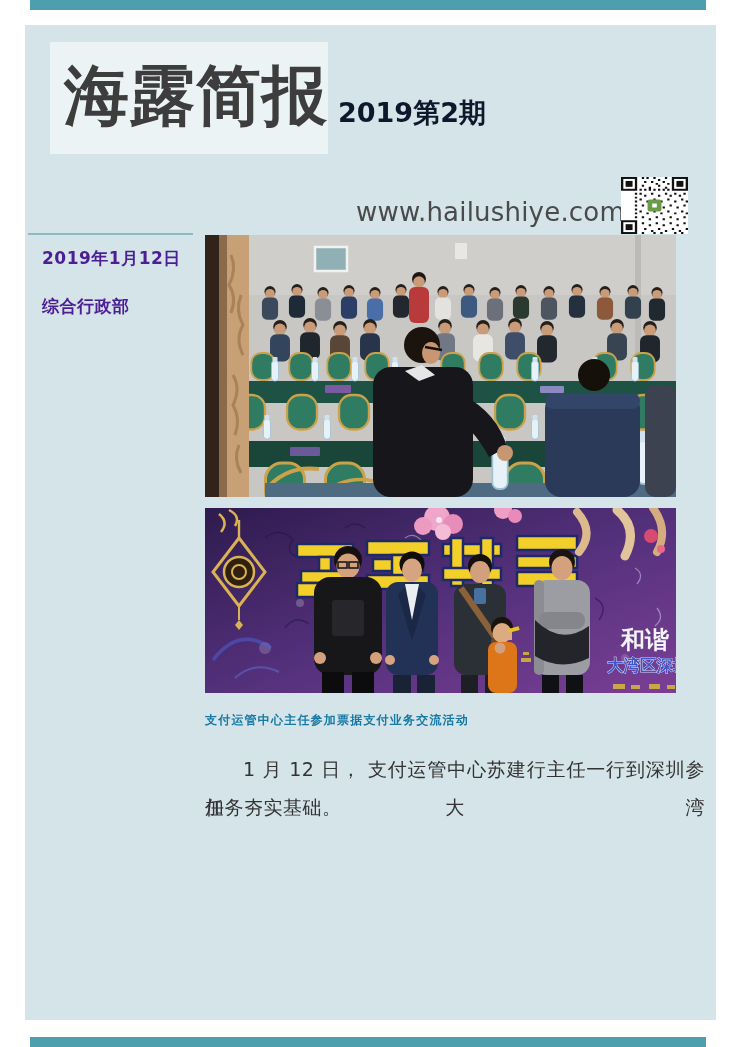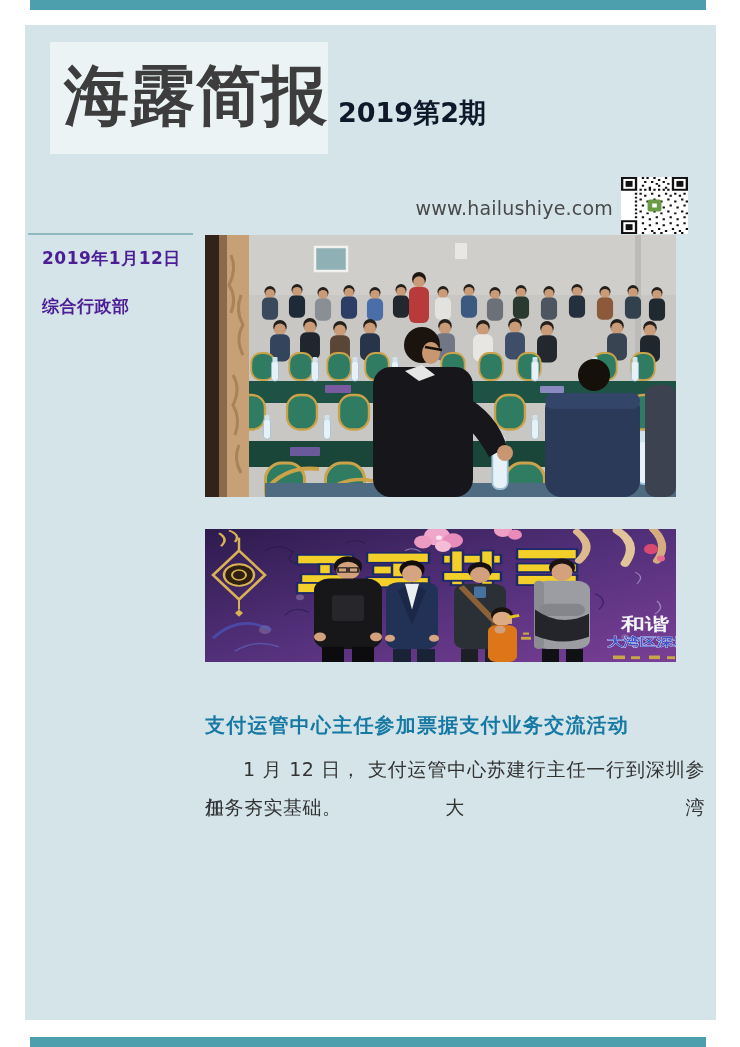--- a/index.html
+++ b/index.html
@@ -14,38 +14,38 @@
   .masthead-box{position:absolute;left:25px;top:17px;width:278px;height:112px;background:#ebf3f5;}
   .newsletter-title{
     position:absolute;left:31px;top:22px;margin:8px;
     font-size:65px;line-height:82px;font-weight:700;color:#3d3d3d;letter-spacing:1px;white-space:nowrap;
   }
   .issue-number{
     position:absolute;left:313px;top:70px;
     font-size:27px;font-weight:700;color:#0f172a;white-space:nowrap;
   }
   .website-url{
-    position:absolute;right:103px;top:172px;
-    font-size:19px;color:#4a4a4a;letter-spacing:.2px;white-space:nowrap;
+    position:absolute;right:91px;top:172px;
+    font-size:26px;color:#4a4a4a;letter-spacing:.2px;white-space:nowrap;
   }
   .qr{position:absolute;left:596px;top:152px;width:67px;height:57px;background:#ffffff;}
   .qr svg{display:block;width:100%;height:100%;}
   .sidebar-divider{position:absolute;left:3px;top:208px;width:165px;height:2px;background:#8fb9c1;}
   .sidebar-date,.sidebar-dept{
     position:absolute;left:17px;font-size:17px;font-weight:700;color:#4c1d95;white-space:nowrap;letter-spacing:.5px;
   }
   .sidebar-date{top:222px;}
   .sidebar-dept{top:270px;}
   .photo{position:absolute;left:180px;overflow:hidden;}
   .photo svg{display:block;width:100%;height:100%;}
   .photo-meeting{top:210px;width:471px;height:262px;}
-  .photo-group{top:504px;width:471px;height:133px;}
+  .photo-group{top:483px;width:471px;height:185px;}
   .article-headline{
     position:absolute;left:180px;top:687px;margin:0;
-    font-size:20px;font-weight:700;color:#1679a4;letter-spacing:1.2px;white-space:nowrap;
+    font-size:12px;font-weight:700;color:#1679a4;letter-spacing:1.2px;white-space:nowrap;
   }
   .article-body{position:absolute;left:180px;top:725px;width:500px;color:#333333;font-size:19px;}
   .body-line{height:38px;line-height:38px;text-align:justify;text-align-last:justify;letter-spacing:.5px;}
   .body-line.first{text-indent:2em;}
   .body-line.last{text-align:center;text-align-last:left;}
 </style>
 </head>
 <body>
 
 <div class="page">

